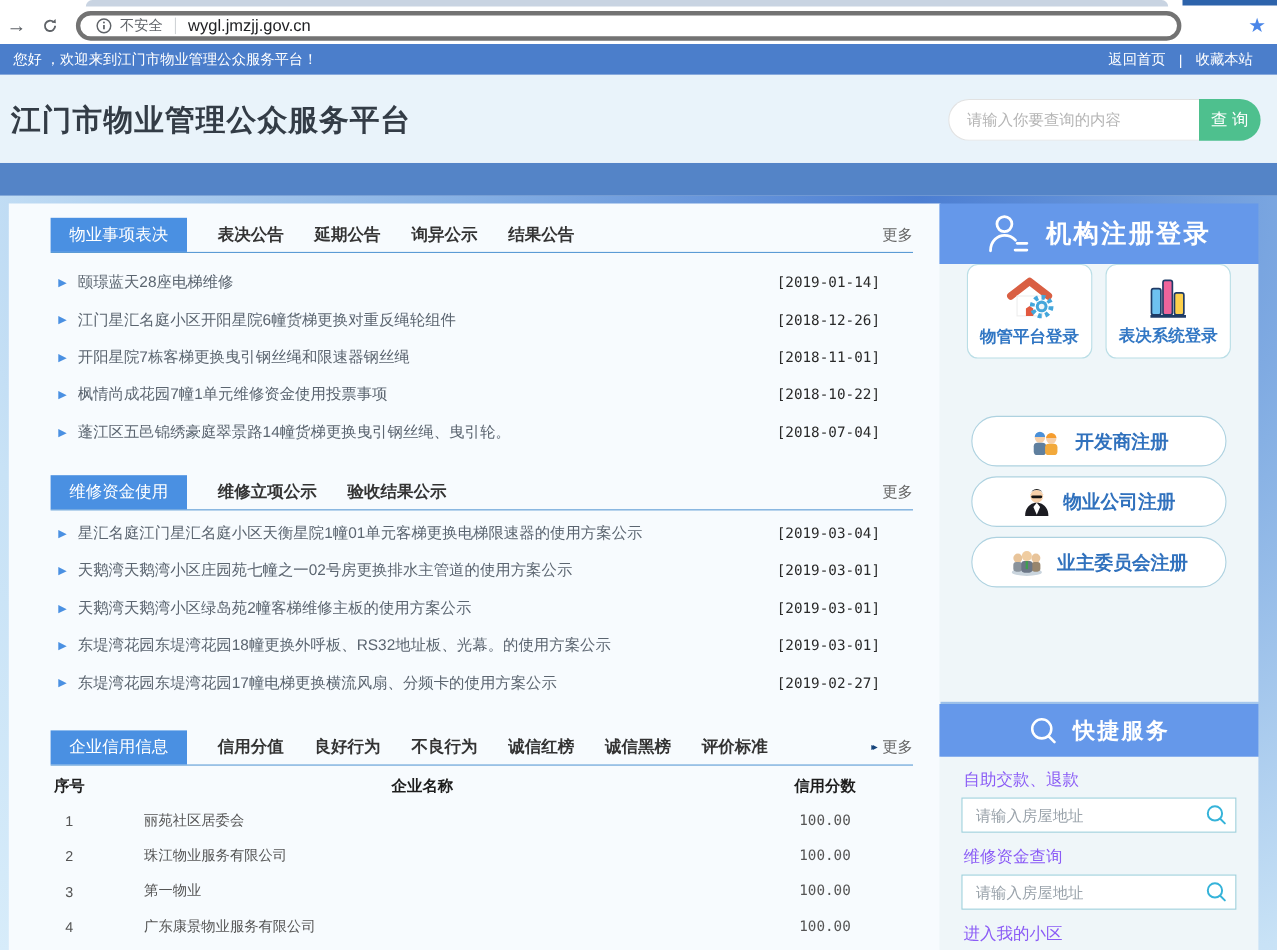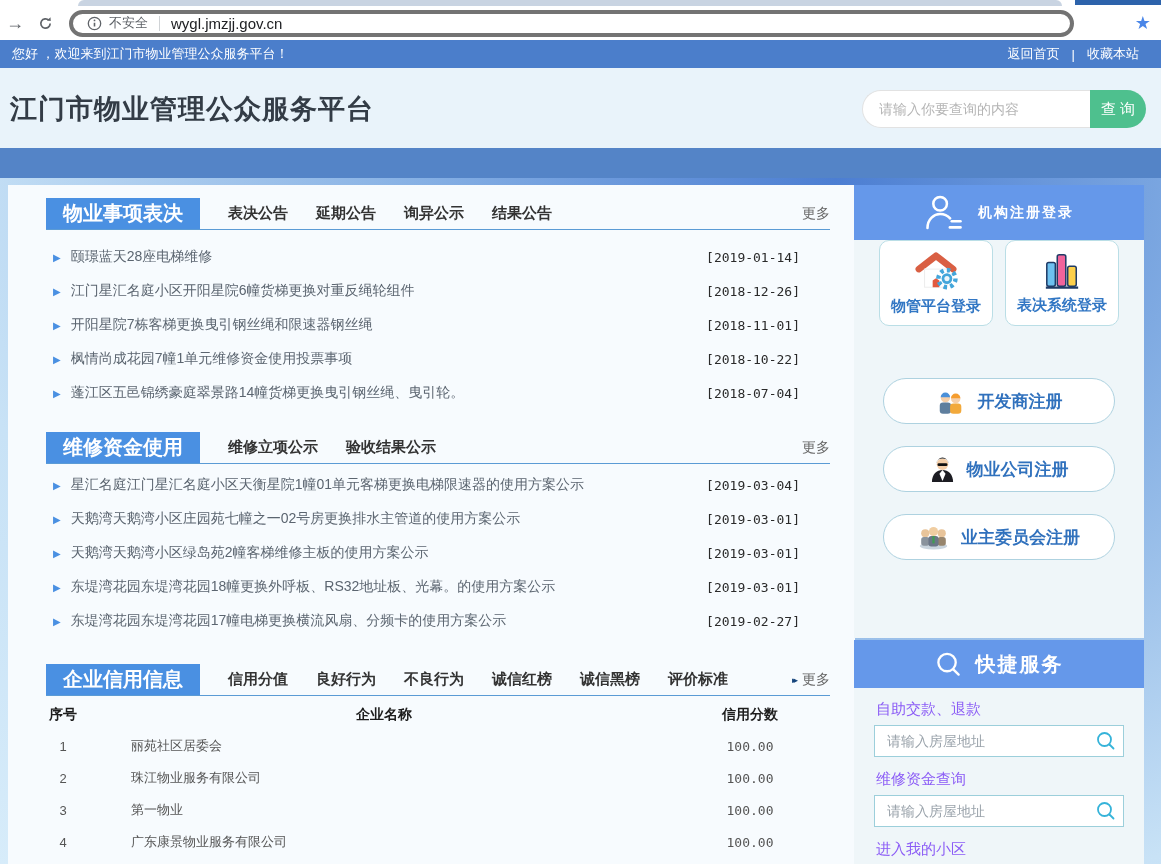--- a/index.html
+++ b/index.html
@@ -33,21 +33,21 @@
   .search-btn { width:56px; height:38px; border:none; border-radius:0 19px 19px 0; background:#4ec08e; color:#fff; font-size:15px; cursor:pointer; font-family:inherit; }
 
   .nav-bar { height:30px; background:#5484c7; }
 
   
   .content { position:relative; height:686px; background:radial-gradient(ellipse at 72% 0%, #4c7ed2 0%, #86b0e4 35%, #c8e2f6 75%, #d7ecfa 100%); }
   .main-panel { position:absolute; left:8px; top:7px; width:847px; height:679px; background:#f7fbfe; }
 
   .section-1 { padding-top:13px; }
   .sec-head { margin:0 25px 0 38px; height:32px; border-bottom:1px solid #5b9bd5; display:flex; align-items:stretch; }
-  .sec-title { background:#4a90e2; color:#fff; font-weight:bold; font-size:20px; padding:0 17px; display:flex; align-items:center; cursor:pointer;text-align:right; }
+  .sec-title { background:#4a90e2; color:#fff; font-weight:normal; font-size:15px; padding:0 17px; display:flex; align-items:center; cursor:pointer;text-align:right; }
   .sec-tab { color:#333; font-weight:bold; font-size:15px; margin-left:28px; display:flex; align-items:center; cursor:pointer; }
   .sec-more { margin-left:auto; color:#666; font-size:14px; display:flex; align-items:center; gap:4px; cursor:pointer; }
   .more-arrows { color:#16457c; font-size:9px; letter-spacing:-3px; padding-right:3px; }
 
   .news-list { padding:10px 55px 6px 45px; }
   .news-list.tight { padding-top:4px; }
   .news-row { height:34px; display:flex; align-items:center; }
   .news-arrow { color:#4a90e2; font-size:10px; margin-right:10px; }
   .news-text { flex:1; font-size:14px; color:#5b6570; white-space:nowrap; overflow:hidden; cursor:pointer; }
   .news-date { font-family:"DejaVu Sans Mono","Liberation Mono",monospace; font-size:13px; color:#2a2a2a; margin-left:12px; }
@@ -57,26 +57,26 @@
   .ct-head, .ct-row { display:grid; grid-template-columns:60px 1fr 150px; align-items:center; }
   .ct-head { height:30px; font-weight:bold; font-size:14px; color:#1d1d1d; }
   .ct-head span { text-align:center; }
   .ct-row { height:32px; font-size:13px; color:#555; }
   .ct-no { text-align:center; }
   .ct-name { padding-left:38px; }
   .ct-score { text-align:center; font-family:"DejaVu Sans Mono","Liberation Mono",monospace; }
 
   
   .sidebar { position:absolute; left:854px; top:7px; width:290px; }
-  .sb-head { height:55px; background:#6598ea; color:#fff; display:flex; align-items:center; justify-content:center; gap:14px; font-size:14px; font-weight:bold; letter-spacing:2px; }
+  .sb-head { height:55px; background:#6598ea; color:#fff; display:flex; align-items:center; justify-content:center; gap:14px; font-size:23px; font-weight:bold; letter-spacing:2px; }
   .login-body { height:398px; background:#eff6f9; }
   .cards { display:flex; justify-content:center; gap:12px; }
   .card { width:114px; height:86px; background:#fff; border:1px solid #badee6; border-radius:10px; display:flex; flex-direction:column; align-items:center; justify-content:center; gap:6px; cursor:pointer; }
   .card-label { font-size:15px; font-weight:bold; color:#3277c4; }
-  .reg-btns { padding-top:52px; display:flex; flex-direction:column; align-items:center; gap:22px; }
+  .reg-btns { padding-top:52px; display:flex; flex-direction:column; align-items:center; gap:9px; }
   .reg-btn { width:232px; height:46px; background:#fff; border:1px solid #aed2e0; border-radius:23px; display:flex; align-items:center; justify-content:center; gap:12px; cursor:pointer; }
   .reg-label { font-size:17px; font-weight:bold; color:#3071bd; }
   .panel-gap { height:2px; }
   .quick-head { height:48px; font-size:20px; }
   .quick-body { background:#eff6f9; padding:12px 20px 20px; }
   .qs-label { font-size:15px; color:#8b5cf6; margin:0 0 6px 2px; }
   .qs-input-wrap { position:relative; margin-bottom:13px; }
   .qs-input { width:100%; height:32px; border:1px solid #9ccfdb; background:#fff; padding:0 34px 0 12px; font-size:14px; color:#333; outline:none; font-family:inherit; }
   .qs-input::placeholder { color:#9aa3ab; }
   .qs-mag { position:absolute; right:8px; top:6px; }

